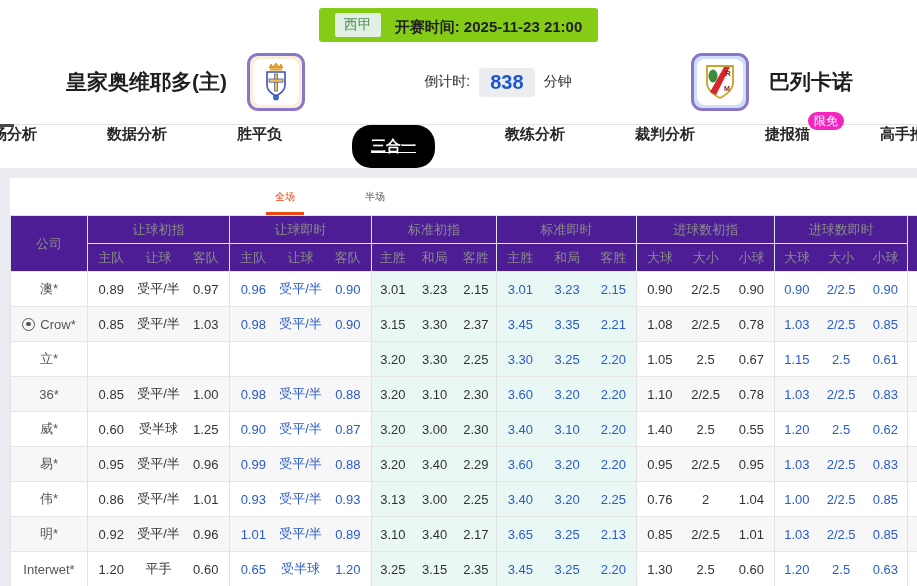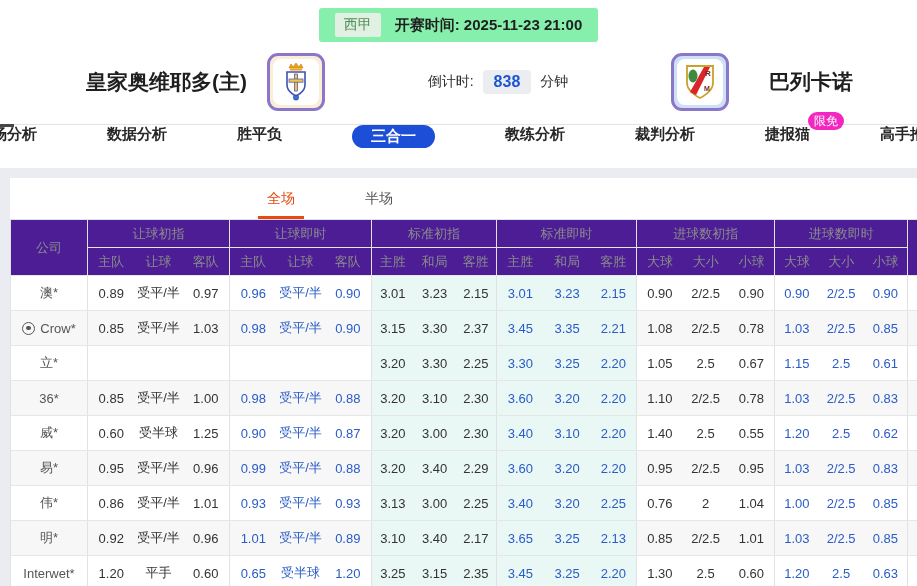--- a/index.html
+++ b/index.html
@@ -1,62 +1,62 @@
 <!DOCTYPE html>
 <html><head>
 <meta charset="utf-8">
 <style>
   * { box-sizing: border-box; margin: 0; padding: 0; }
   html,body { width:917px; height:586px; overflow:hidden; background:#fff;
     font-family:"Liberation Sans","DejaVu Sans",sans-serif; }
 
   
   .topbar-row { display:flex; justify-content:center; padding-top:8px; }
-  .topbar { display:flex; align-items:center; gap:14px; background:#86efac;
+  .topbar { display:flex; align-items:flex-end; gap:14px; background:#84cc16;
     padding:5px 16px; border-radius:3px; }
   .league-badge { background:#e2efe3; color:#4c9055; padding:3px 9px;
     font-size:14px; border-radius:2px; }
   .kickoff { font-weight:bold; font-size:15px; color:#1f1f1f; }
   .venue { font-size:14px; color:#2c2c2c; }
 
   
   .match-header { display:flex; align-items:center; justify-content:space-between;
     padding:11px 64px 13px 66px; }
   .team { display:flex; align-items:center; gap:20px; }
-  .team-name { font-size:21px; font-weight:bold; color:#1f1f1f; white-space:nowrap;margin-left:20px; }
+  .team-name { font-size:21px; font-weight:bold; color:#1f1f1f; white-space:nowrap; }
   .logo-box { width:58px; height:58px; border:3px solid #8a77c9; border-radius:11px;
     display:flex; align-items:center; justify-content:center; }
   .home-box { background:#fbeed8; }
   .away-box { background:#cfdff5; }
   .logo-inner { width:46px; height:46px; background:#fff; border-radius:8px;
     display:flex; align-items:center; justify-content:center; }
   .countdown { display:flex; align-items:center; gap:9px; font-size:14px; color:#2c2c2c; }
-  .count-num { background:#ebedf0; color:#1b57d0; font-weight:bold; font-size:16px;
+  .count-num { background:#ebedf0; color:#1b57d0; font-weight:bold; font-size:20px;
     padding:3px 11px; border-radius:4px; }
 
   
   .nav-divider { border-top:1px solid #e3e3e3; position:relative; }
   .nav-divider::before { content:""; position:absolute; left:0; top:-1px;
     width:14px; height:3px; background:#474747; }
   .main-nav { display:flex; align-items:flex-start; justify-content:center; gap:70px;
     height:43px; }
   .nav-item { font-size:15px; font-weight:bold; color:#262626; position:relative;
     cursor:pointer; white-space:nowrap; }
-  .nav-item.active { background:#1d4ed8; color:#fff; padding:2px 19px;
-    border-radius:19px; }
+  .nav-item.active { background:#000000; color:#fff; padding:12px 19px;
+    border-radius:19px;text-decoration:underline; }
   .limit-badge { position:absolute; top:-13px; right:-34px; background:#f326bf;
     color:#fff; font-size:12px; font-weight:normal; padding:1px 6px;
     border-radius:9px; line-height:16px; }
 
   
   .content { background:#eaecf1; padding:10px 0 0 10px; height:492px; }
   .card { background:#fff; width:907px; height:100%; overflow:hidden; }
   .period-tabs { display:flex; justify-content:center; gap:52px; padding-top:12px;
     margin-left:130px; width:380px; }
-  .period-tab { font-size:14px; color:#555; padding:0 9px 8px; cursor:pointer;text-align:center; }
+  .period-tab { font-size:10px; color:#555; padding:0 9px 8px; cursor:pointer;text-align:center; }
   .period-tab.active { color:#e8490f; border-bottom:3px solid #e8490f; }
 
   
   table { border-collapse:collapse; table-layout:fixed; width:907px;
     border-top:1px solid #e2e2e2; border-left:1px solid #e2e2e2; }
   th { background:#4c1d95; color:#8b8b8b; font-weight:normal; font-size:13px;
     height:28px; border-bottom:1px solid #e6e6e6; text-align:center; }
   td { font-size:13px; color:#333; height:35px; border-bottom:1px solid #e6e6e6;
     text-align:center; }
   .gs { border-left:1px solid #e2e2e2; }

